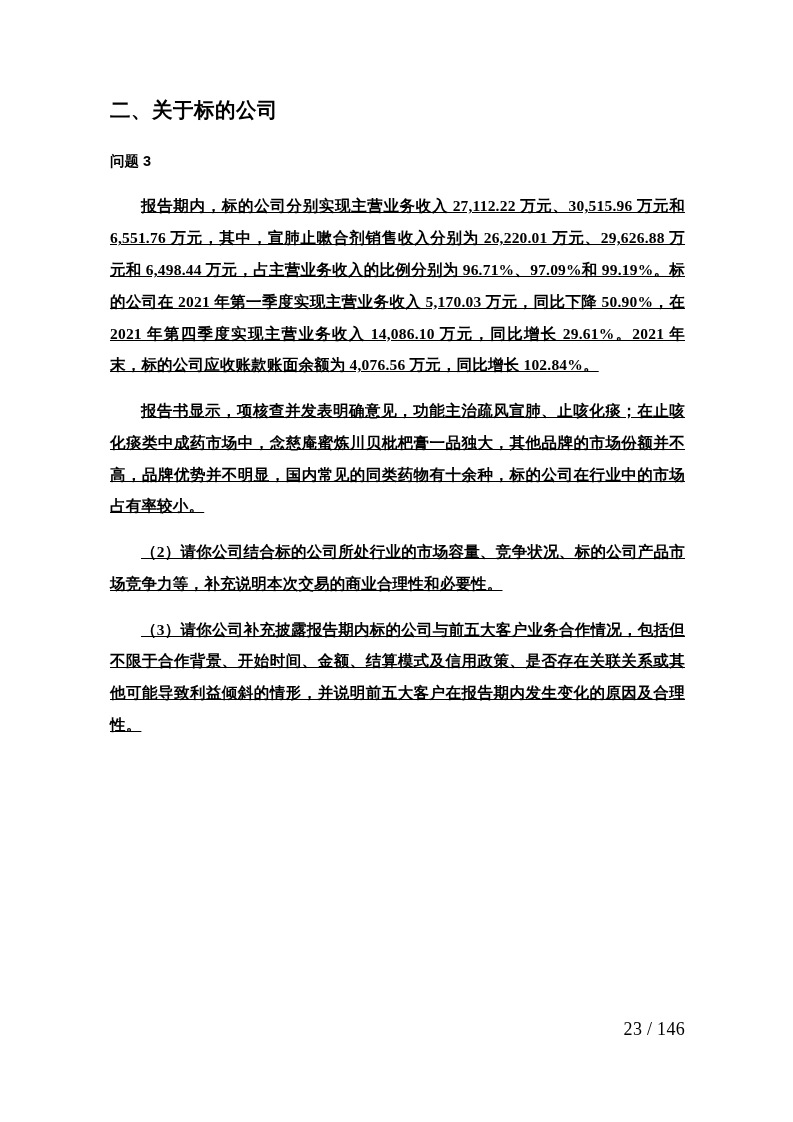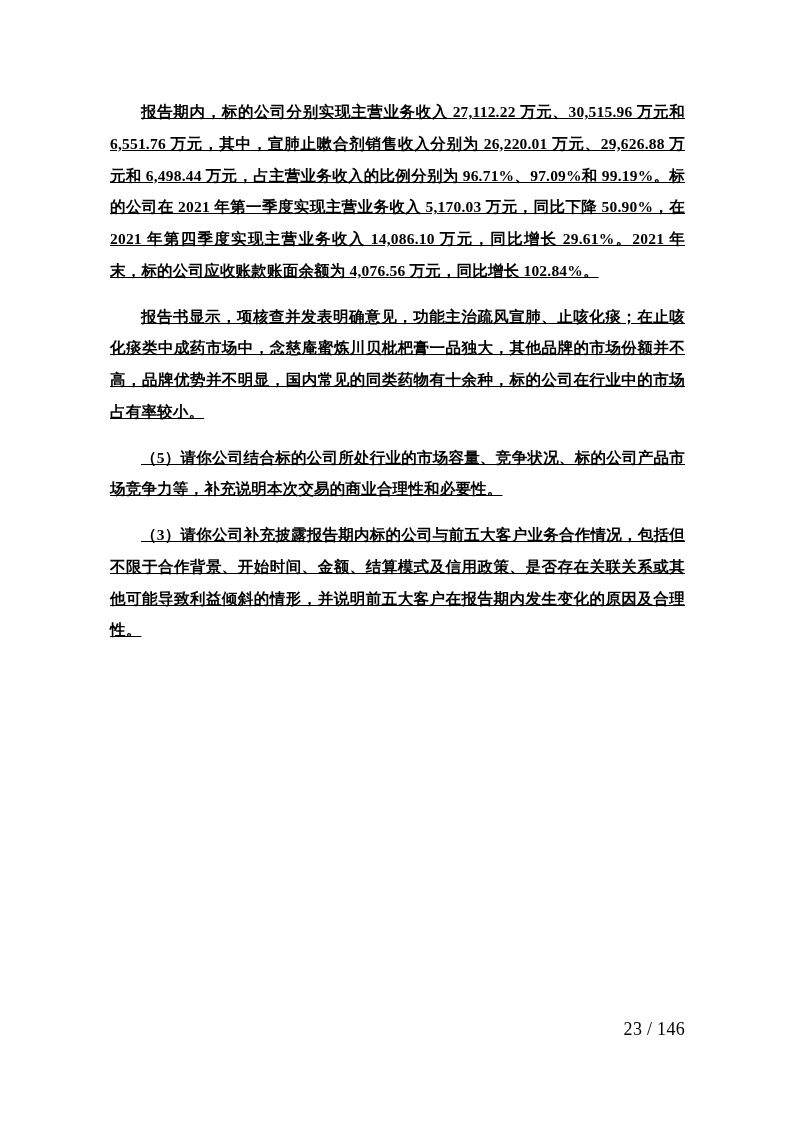--- a/index.html
+++ b/index.html
@@ -63,23 +63,25 @@
     font-size: 18px;
     letter-spacing: 0.3px;
   }
 </style>
 </head>
 <body>
 
 <div class="page">
   <div class="content">
 
+    <h1 class="section-title">二、关于标的公司</h1>
 
+    <div class="sub-title">问题 3</div>
 
     <p class="para">报告期内，标的公司分别实现主营业务收入 27,112.22 万元、30,515.96 万元和 6,551.76 万元，其中，宣肺止嗽合剂销售收入分别为 26,220.01 万元、29,626.88 万元和 6,498.44 万元，占主营业务收入的比例分别为 96.71%、97.09%和 99.19%。标的公司在 2021 年第一季度实现主营业务收入 5,170.03 万元，同比下降 50.90%，在 2021 年第四季度实现主营业务收入 14,086.10 万元，同比增长 29.61%。2021 年末，标的公司应收账款账面余额为 4,076.56 万元，同比增长 102.84%。</p>
     <p class="para">报告书显示，项核查并发表明确意见，功能主治疏风宣肺、止咳化痰；在止咳化痰类中成药市场中，念慈庵蜜炼川贝枇杷膏一品独大，其他品牌的市场份额并不高，品牌优势并不明显，国内常见的同类药物有十余种，标的公司在行业中的市场占有率较小。</p>
-    <p class="para">（5）请你公司结合标的公司所处行业的市场容量、竞争状况、标的公司产品市场竞争力等，补充说明本次交易的商业合理性和必要性。</p>
+    <p class="para">（2）请你公司结合标的公司所处行业的市场容量、竞争状况、标的公司产品市场竞争力等，补充说明本次交易的商业合理性和必要性。</p>
     <p class="para">（3）请你公司补充披露报告期内标的公司与前五大客户业务合作情况，包括但不限于合作背景、开始时间、金额、结算模式及信用政策、是否存在关联关系或其他可能导致利益倾斜的情形，并说明前五大客户在报告期内发生变化的原因及合理性。</p>
 
   </div>
 
   <div class="footer">23 / 146</div>
 </div>
 
 </body></html>

